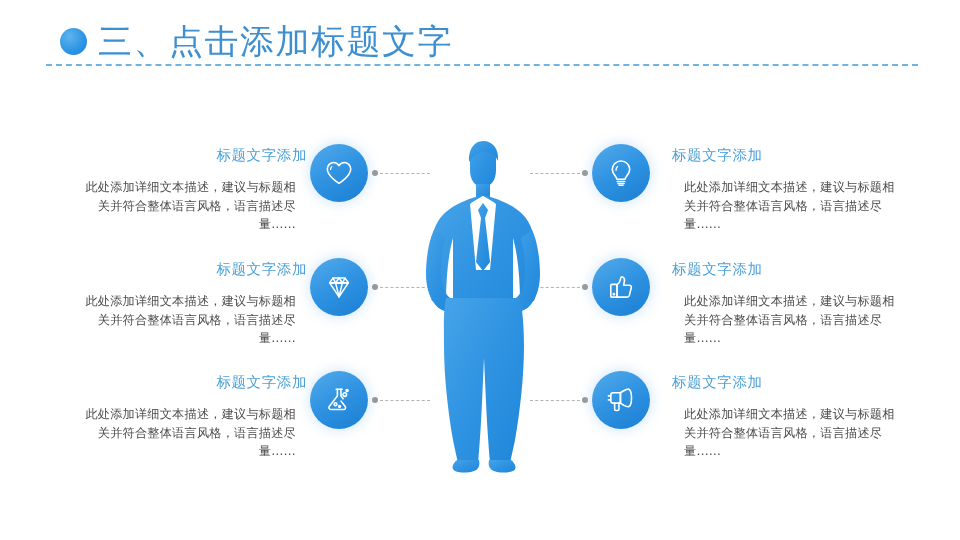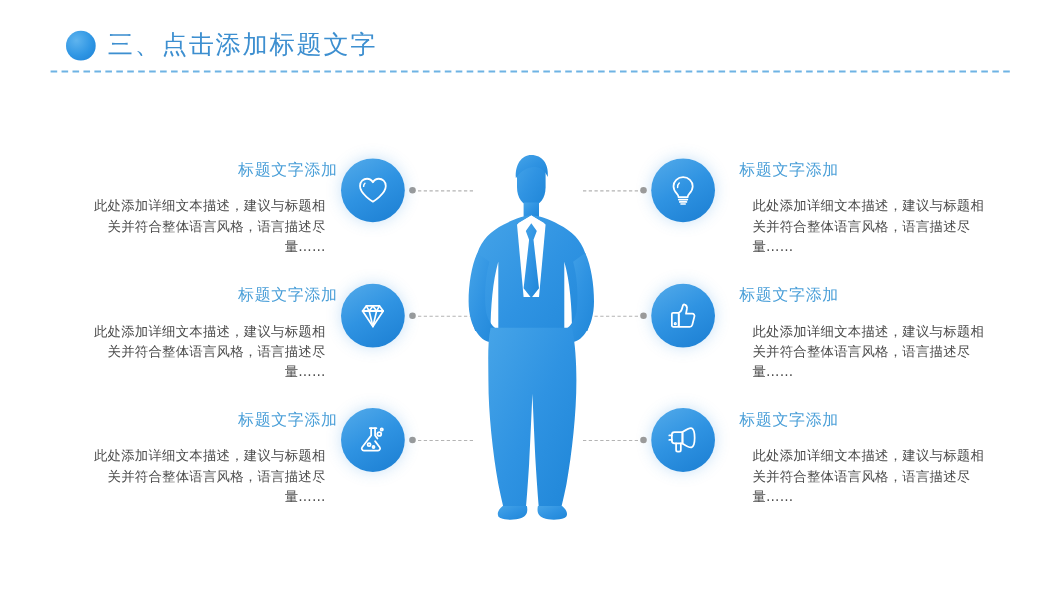--- a/index.html
+++ b/index.html
@@ -29,21 +29,21 @@
     top: 28px;
     width: 27px;
     height: 27px;
     border-radius: 50%;
     background: radial-gradient(circle at 35% 32%, #5fb4ee 0%, #2f96e4 55%, #1c7fd4 100%);
   }
   #page-title {
     position: absolute;
     left: 98px;
     top: 22px;
-    font-size: 23px;
+    font-size: 34px;
     letter-spacing: 1.5px;
     color: #3d8fd0;
     font-weight: normal;
     white-space: nowrap;
     line-height: 38px;
     text-align: center;
   }
   #header-divider {
     position: absolute;
     left: 46px;

